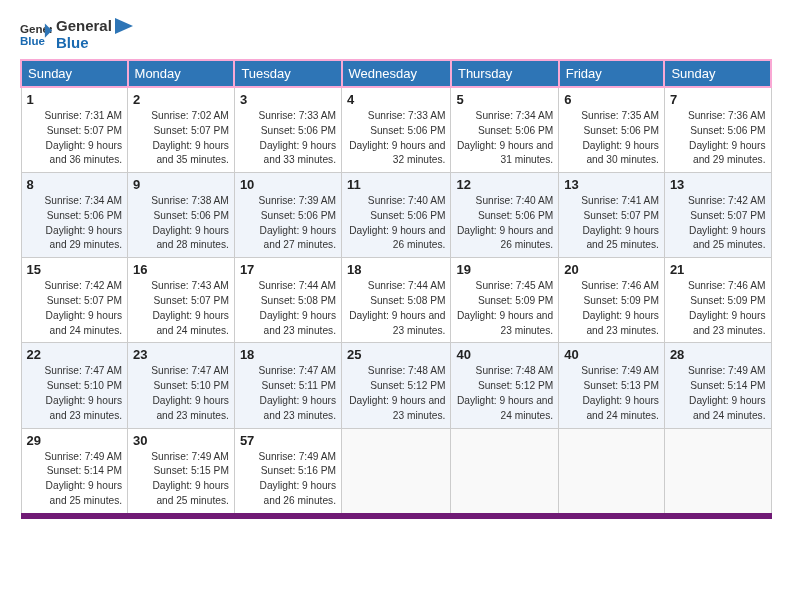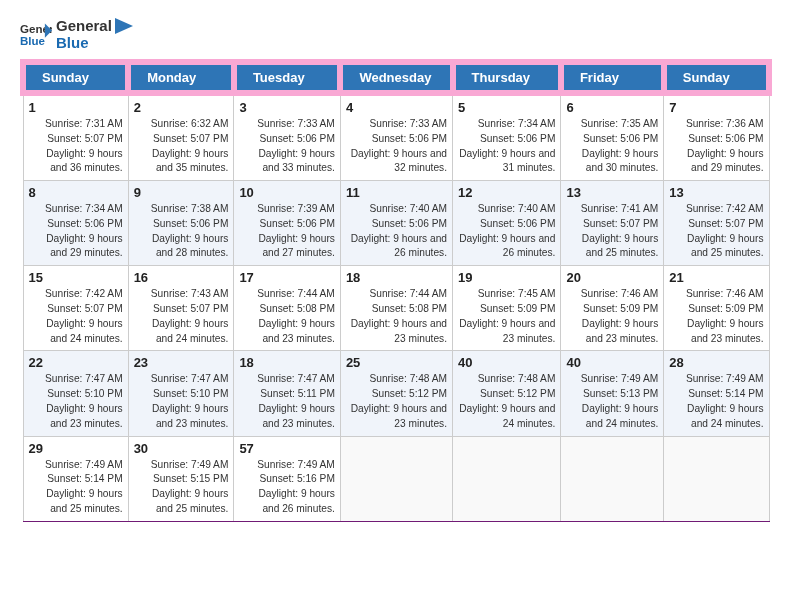--- a/index.html
+++ b/index.html
@@ -43,24 +43,24 @@
     }
     .calendar {
       width: 100%;
       border-collapse: collapse;
       font-size: 10.5px;
     }
     .calendar th {
       background-color: #2e75b6;
       color: #fff;
       text-align: left;
-      padding: 5px 16px;
+      padding: 5px 6px;
       font-size: 13px;
-      font-weight: bold;
-      border: 6px solid #f9a8d4;
+      font-weight: normal;
+      border: 2px solid #f9a8d4;
     }
     .calendar td {
       vertical-align: top;
       padding: 4px 5px;
       border: 1px solid #ccc;
       width: 113px;
       min-height: 80px;
       background: #fff;
     }
     .calendar tr:nth-child(even) td {
@@ -76,21 +76,21 @@
     .day-info {
       color: #333;
       line-height: 1.45;
       font-size: 10.2px;
       text-align: right;
     }
     .empty-cell {
       background: #f9f9f9 !important;
     }
     .last-row td {
-      border-bottom: 1px solid #701a75;
+      border-bottom: 6px solid #701a75;
     }
   </style>
 </head>
 <body>
 
 <div class="page">
   <div class="header">
     <div class="logo">
       <svg class="logo-icon" viewBox="0 0 36 30">
         <text x="0" y="13" font-size="13" font-weight="bold" fill="#333" font-family="Arial">General</text>
@@ -129,21 +129,21 @@
         <span class="day-num">1</span>
         <div class="day-info">
           <span>Sunrise: 7:31 AM</span><br>
           <span>Sunset: 5:07 PM</span><br>
           <span>Daylight: 9 hours and 36 minutes.</span>
         </div>
       </td>
           <td>
         <span class="day-num">2</span>
         <div class="day-info">
-          <span>Sunrise: 6:32 AM</span><br>
+          <span>Sunrise: 7:02 AM</span><br>
           <span>Sunset: 5:07 PM</span><br>
           <span>Daylight: 9 hours and 35 minutes.</span>
         </div>
       </td>
           <td>
         <span class="day-num">3</span>
         <div class="day-info">
           <span>Sunrise: 7:33 AM</span><br>
           <span>Sunset: 5:06 PM</span><br>
           <span>Daylight: 9 hours and 33 minutes.</span>

